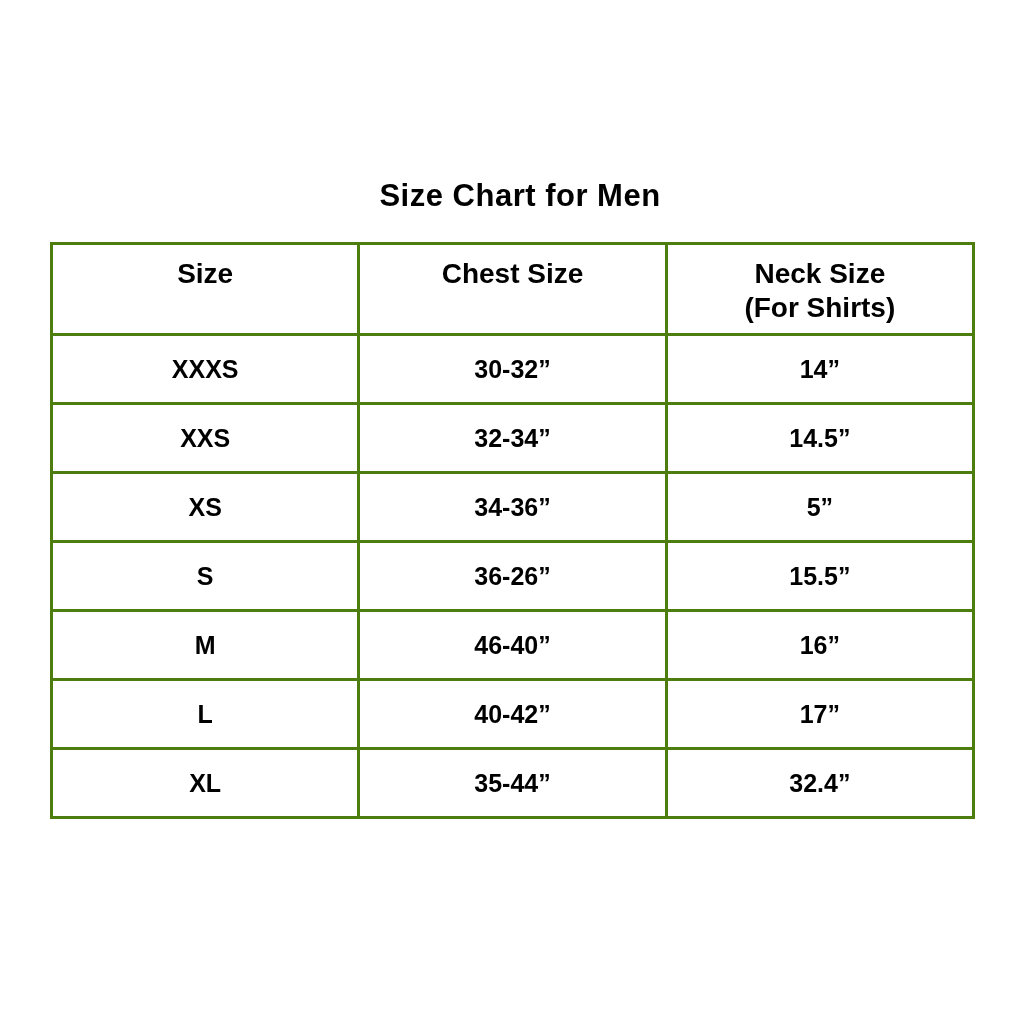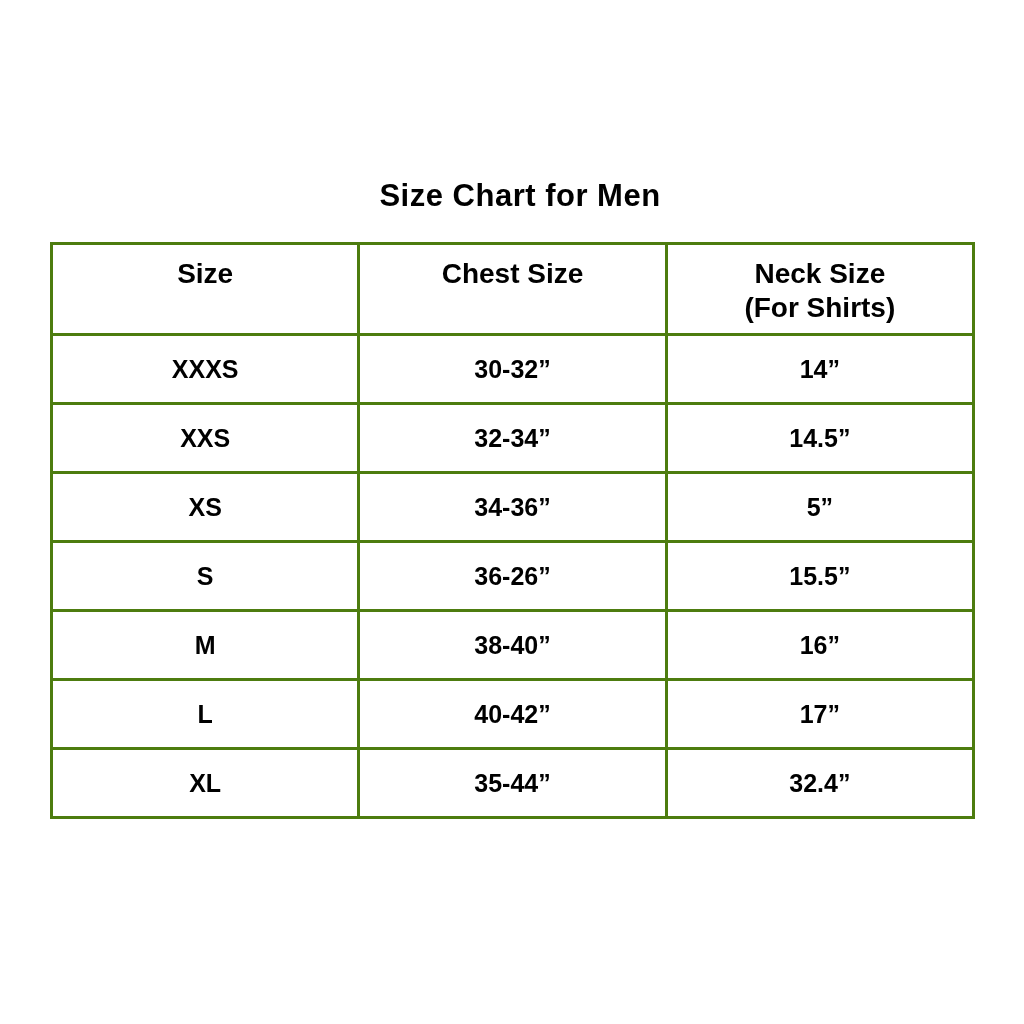--- a/index.html
+++ b/index.html
@@ -91,21 +91,21 @@
       <td>34-36”</td>
       <td>5”</td>
     </tr>
     <tr>
       <td>S</td>
       <td>36-26”</td>
       <td>15.5”</td>
     </tr>
     <tr>
       <td>M</td>
-      <td>38-40”</td>
+      <td>46-40”</td>
       <td>16”</td>
     </tr>
     <tr>
       <td>L</td>
       <td>40-42”</td>
       <td>17”</td>
     </tr>
     <tr>
       <td>XL</td>
       <td>35-44”</td>

